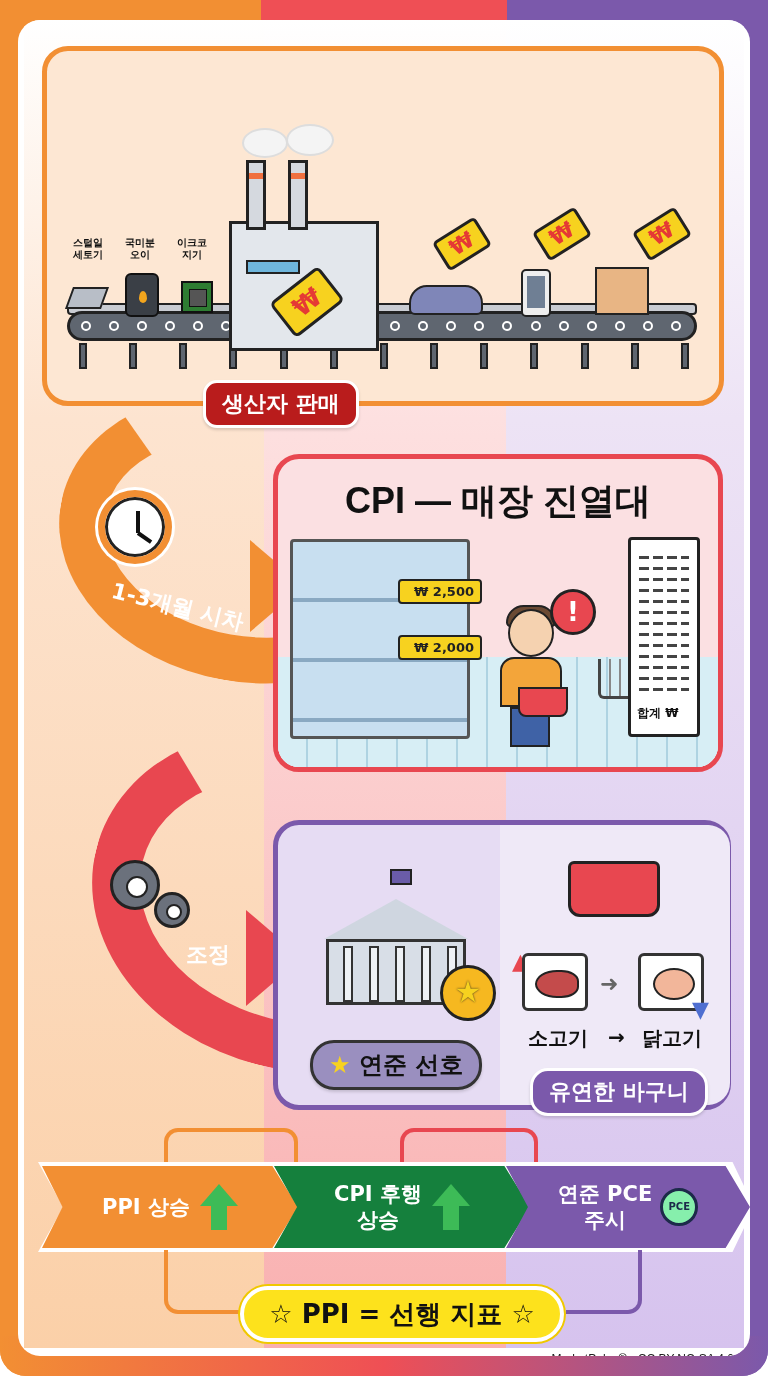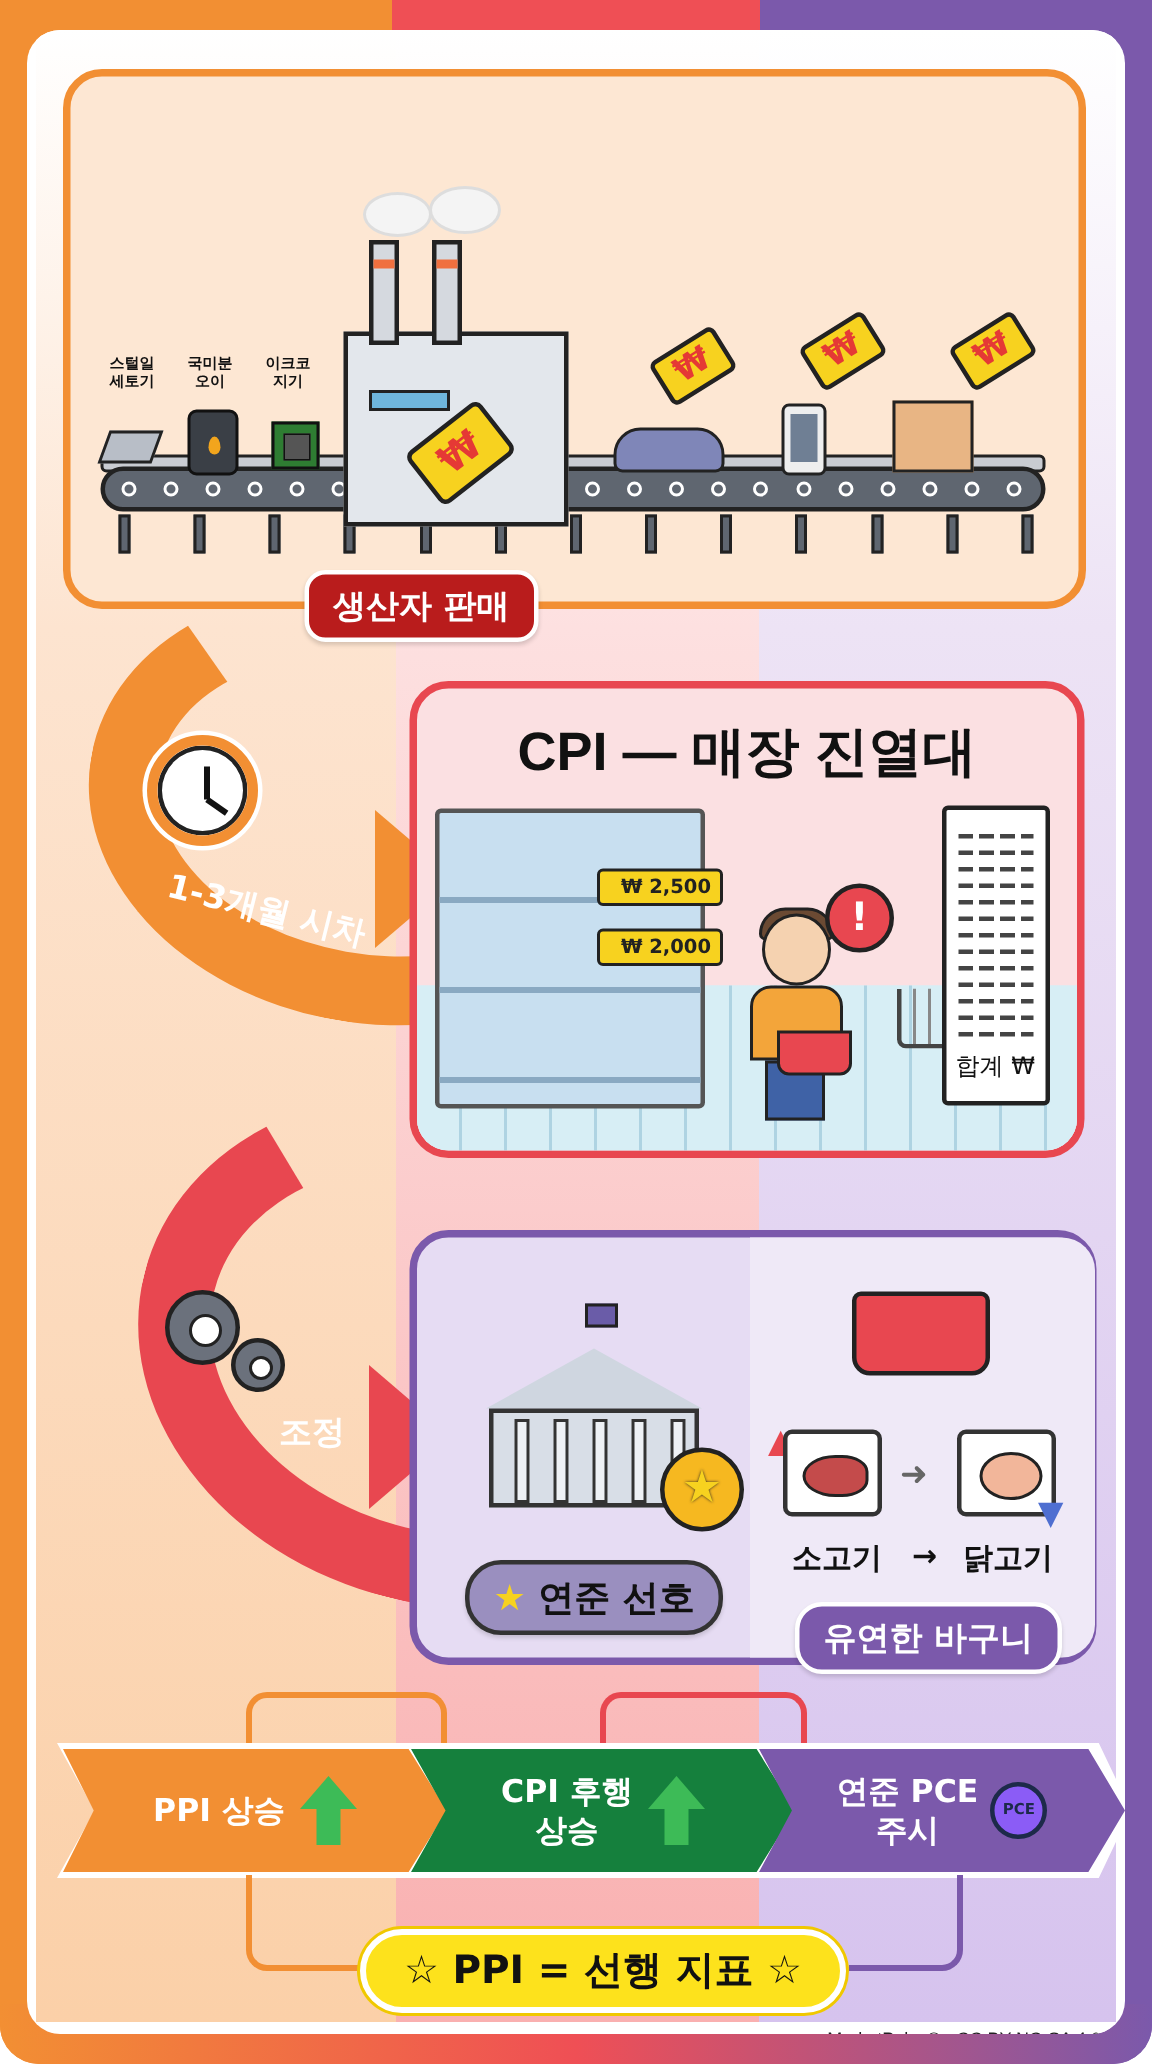--- a/index.html
+++ b/index.html
@@ -81,21 +81,21 @@
   .floor{position:absolute;left:0;right:0;bottom:0;height:110px;background:repeating-linear-gradient(90deg,#d7eef5 0 28px,#aed3e2 28px 30px),#d7eef5}
   .person{position:absolute;left:212px;top:150px;width:80px;height:140px}
   .head{position:absolute;left:18px;top:0;width:46px;height:48px;background:#f5d2b0;border:2px solid #222;border-radius:50%}
   .hair{position:absolute;left:16px;top:-4px;width:50px;height:22px;background:#6b4a33;border:2px solid #222;border-radius:24px 24px 6px 6px}
   .body{position:absolute;left:10px;top:48px;width:62px;height:50px;background:#f3a53a;border:2px solid #222;border-radius:14px 14px 0 0}
   .legs2{position:absolute;left:20px;top:98px;width:40px;height:40px;background:#3f62a6;border:2px solid #222}
   .basket{position:absolute;left:28px;top:78px;width:50px;height:30px;background:#e84750;border:2px solid #222;border-radius:0 0 8px 8px}
   .alert{position:absolute;left:272px;top:130px;width:46px;height:46px;background:#e84750;border:3px solid #222;border-radius:50%;color:#fff;font-weight:bold;font-size:26px;text-align:center;line-height:40px}
   .receipt{position:absolute;left:350px;top:78px;width:72px;height:200px;background:#fff;border:3px solid #222;border-radius:4px}
   .receipt-line{height:3px;margin:8px 8px 0;background:repeating-linear-gradient(90deg,#444 0 10px,transparent 10px 14px)}
-  .receipt-total{position:absolute;bottom:12px;left:6px;font-size:16px;font-weight:normal;color:#111}
+  .receipt-total{position:absolute;bottom:12px;left:6px;font-size:12px;font-weight:bold;color:#111}
   .cart{position:absolute;left:320px;top:200px;width:50px;height:40px;border:3px solid #444;border-top:none;border-radius:0 0 6px 6px;background:repeating-linear-gradient(90deg,transparent 0 8px,#888 8px 10px)}
 
   
   .divider{position:absolute;left:222px;top:0;bottom:0;width:230px;background:#efe9f7;border-radius:0 22px 22px 0}
   .bank{position:absolute;left:38px;top:44px;width:160px;height:142px}
   .roof{position:absolute;left:8px;top:30px;width:0;height:0;border-left:72px solid transparent;border-right:72px solid transparent;border-bottom:40px solid #cfd6e0}
   .bank-body{position:absolute;left:10px;top:70px;width:140px;height:66px;background:#d8dee7;border:3px solid #333}
   .column{position:absolute;top:4px;width:10px;height:56px;background:#eef1f5;border:2px solid #333}
   .flag{position:absolute;left:74px;top:0;width:22px;height:16px;background:#6a5ca8;border:2px solid #222}
   .medal{position:absolute;left:162px;top:140px;width:56px;height:56px;border-radius:50%;background:#f6b820;border:3px solid #222;text-align:center;font-size:30px;line-height:48px;color:#f7d21f;text-shadow:0 0 2px #222}
@@ -109,21 +109,21 @@
 
   
   .chev{position:absolute;top:1146px;height:82px;color:#fff;font-weight:bold;font-size:21px;display:flex;align-items:center;justify-content:center;text-align:center;line-height:26px;border:none}
   .c1{left:24px;width:256px;background:#f28f33;clip-path:polygon(0 0,90% 0,100% 50%,90% 100%,0 100%,8% 50%)}
   .c2{left:256px;width:256px;background:#15803d;clip-path:polygon(0 0,90% 0,100% 50%,90% 100%,0 100%,9% 50%)}
   .c3{left:488px;width:244px;background:#7b59ab;clip-path:polygon(0 0,90% 0,100% 50%,90% 100%,0 100%,9% 50%)}
   .chev-wrap{position:absolute;top:1142px;height:90px;background:#fff;left:20px;width:716px;clip-path:polygon(0 0,97% 0,100% 50%,97% 100%,0 100%,3.5% 50%)}
   .gup{display:inline-block;width:38px;height:46px;position:relative;margin-left:10px}
   .gup::before{content:"";position:absolute;left:0;top:0;border-left:19px solid transparent;border-right:19px solid transparent;border-bottom:22px solid #3dbb57}
   .gup::after{content:"";position:absolute;left:11px;top:20px;width:16px;height:26px;background:#3dbb57}
-  .lens{display:inline-block;margin-left:8px;width:38px;height:38px;border-radius:50%;background:#8b5cf6;border:3px solid #1d2a4a;font-size:10px;color:#1d2a4a;line-height:32px}
+  .lens{display:inline-block;margin-left:8px;width:38px;height:38px;border-radius:50%;background:#86efac;border:3px solid #1d2a4a;font-size:10px;color:#1d2a4a;line-height:32px}
   .connector{position:absolute;border:4px solid;background:transparent}
   .k1{left:146px;top:1108px;width:134px;height:40px;border-color:#f28f33;border-bottom:none;border-radius:14px 14px 0 0}
   .k2{left:382px;top:1108px;width:138px;height:40px;border-color:#e84750;border-bottom:none;border-radius:14px 14px 0 0}
   .k3{left:146px;top:1230px;width:80px;height:64px;border-color:#f28f33;border-top:none;border-right:none;border-radius:0 0 0 14px}
   .k4{left:548px;top:1230px;width:76px;height:64px;border-color:#7b59ab;border-top:none;border-left:none;border-radius:0 0 14px 0}
   .leading{position:absolute;left:222px;top:1266px;width:324px;height:56px;background:#fde21c;border:4px solid #fff;border-radius:28px;box-shadow:0 0 0 2px #f0c800;text-align:center;font-weight:bold;font-size:26px;line-height:48px;color:#111}
   .credit{position:absolute;right:10px;top:1330px;font-size:12px;color:#222;font-family:"Liberation Sans",sans-serif;background:#fff;padding:2px 6px;border-radius:8px 0 0 0}
 </style>
 </head>
 <body>
@@ -223,21 +223,21 @@
 
   <div class="panel p-cpi">
     <div class="floor"></div>
     <div class="ptitle">CPI — 매장 진열대</div>
     <div class="shelf">
       <div class="shelf-row" style="top:56px"></div>
       <div class="shelf-row" style="top:116px"></div>
       <div class="shelf-row" style="top:176px"></div>
     </div>
     <div class="price" style="left:120px;top:120px">₩ 2,500</div>
-    <div class="price" style="left:120px;top:160px">₩ 2,000</div>
+    <div class="price" style="left:120px;top:176px">₩ 2,000</div>
     <div class="person">
       <div class="hair"></div>
         <div class="head"></div>
         <div class="body"></div>
         <div class="legs2"></div>
         <div class="basket"></div>
     </div>
     <div class="alert">!</div>
     <div class="cart"></div>
     <div class="receipt">

